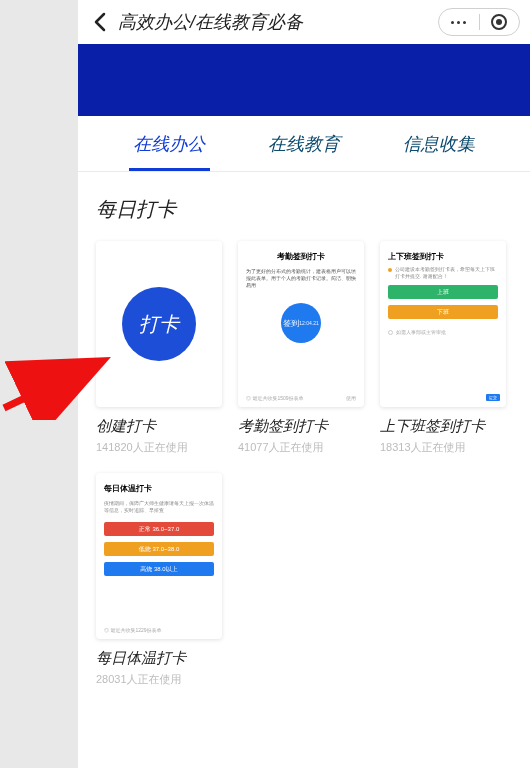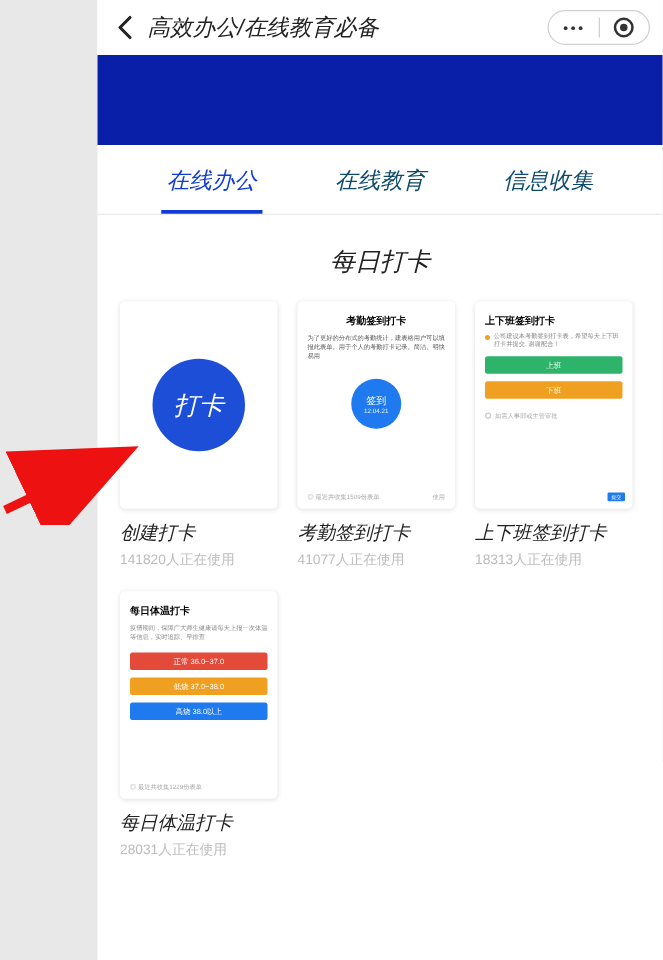--- a/index.html
+++ b/index.html
@@ -14,33 +14,33 @@
   .dots { display:flex; gap:3px; }
   .dots span { width:3px; height:3px; border-radius:50%; background:#333; }
   .target { width:16px; height:16px; border:2px solid #333; border-radius:50%; display:flex; align-items:center; justify-content:center; }
   .target .inner { width:6px; height:6px; background:#333; border-radius:50%; }
   .banner { height:72px; background:#0a1fa8; }
   .tabs { display:flex; height:56px; border-bottom:1px solid #eaeaea; padding:0 24px; }
   .tab { flex:1; display:flex; align-items:center; justify-content:center; font-size:18px; color:#0c4a6e; font-style:italic; position:relative; cursor:pointer; }
   .tab.active { color:#0f3bd6; font-weight:500; }
   .tab.active::after { content:""; position:absolute; bottom:0; left:20%; width:60%; height:3px; background:#0f3bd6; }
   .section { padding:24px 18px 0 18px; }
-  .section-title { font-size:20px; font-style:italic; color:#222; margin-bottom:18px;text-align:center; }
+  .section-title { font-size:20px; font-style:italic; color:#222; margin-bottom:18px; }
   .grid { display:flex; flex-wrap:wrap; gap:18px 16px; }
   .card-wrap { width:126px; }
   .card { width:126px; height:166px; border-radius:4px; box-shadow:0 1px 4px rgba(0,0,0,0.12); background:#fff; padding:10px 8px; position:relative; overflow:hidden; }
   .card-label { margin-top:10px; font-size:15px; color:#222; font-style:italic; }
   .card-sub { margin-top:4px; font-size:11px; color:#bcbcbc; }
   
   .c1 { display:flex; align-items:center; justify-content:center; }
   .bigcircle { width:74px; height:74px; border-radius:50%; background:#1d4ed8; display:flex; align-items:center; justify-content:center; color:#fff; font-size:20px; font-style:italic; }
   
   .c2 .tt { font-size:8px; font-weight:600; text-align:center; margin-bottom:6px; }
   .c2 .desc { font-size:5px; color:#555; line-height:1.4; }
-  .c2 .circ { width:40px; height:40px; border-radius:50%; background:#1f7af0; margin:14px auto 0 auto; display:flex; flex-direction:column; align-items:center; justify-content:center; color:#fff; }
+  .c2 .circ { width:40px; height:40px; border-radius:50%; background:#1f7af0; margin:14px auto 0 auto; display:flex; align-items:center; justify-content:center; color:#fff; }
   .c2 .circ .t1 { font-size:8px; }
   .c2 .circ .t2 { font-size:5px; opacity:.9; }
   .c2 .foot { position:absolute; bottom:6px; left:8px; right:8px; display:flex; justify-content:space-between; font-size:5px; color:#aaa; }
   
   .c3 .tt { font-size:8px; font-weight:600; margin-bottom:4px; }
   .c3 .note-row { display:flex; align-items:flex-start; gap:3px; margin-bottom:6px; }
   .c3 .dot { width:4px; height:4px; border-radius:50%; background:#f0a020; margin-top:2px; flex-shrink:0; }
   .c3 .note { font-size:5px; color:#888; line-height:1.3; }
   .btn { height:14px; border-radius:2px; display:flex; align-items:center; justify-content:center; color:#fff; font-size:6px; margin-top:6px; }
   .btn.green { background:#2db36a; }

